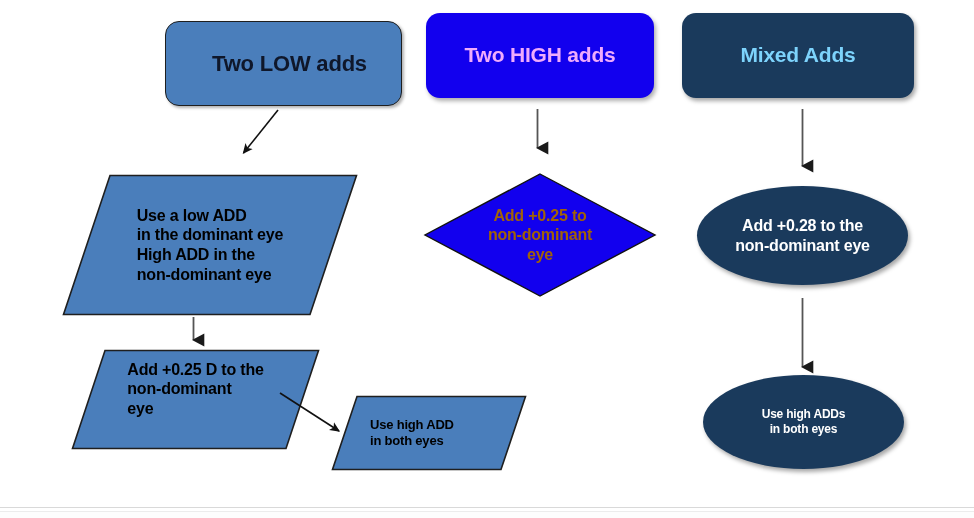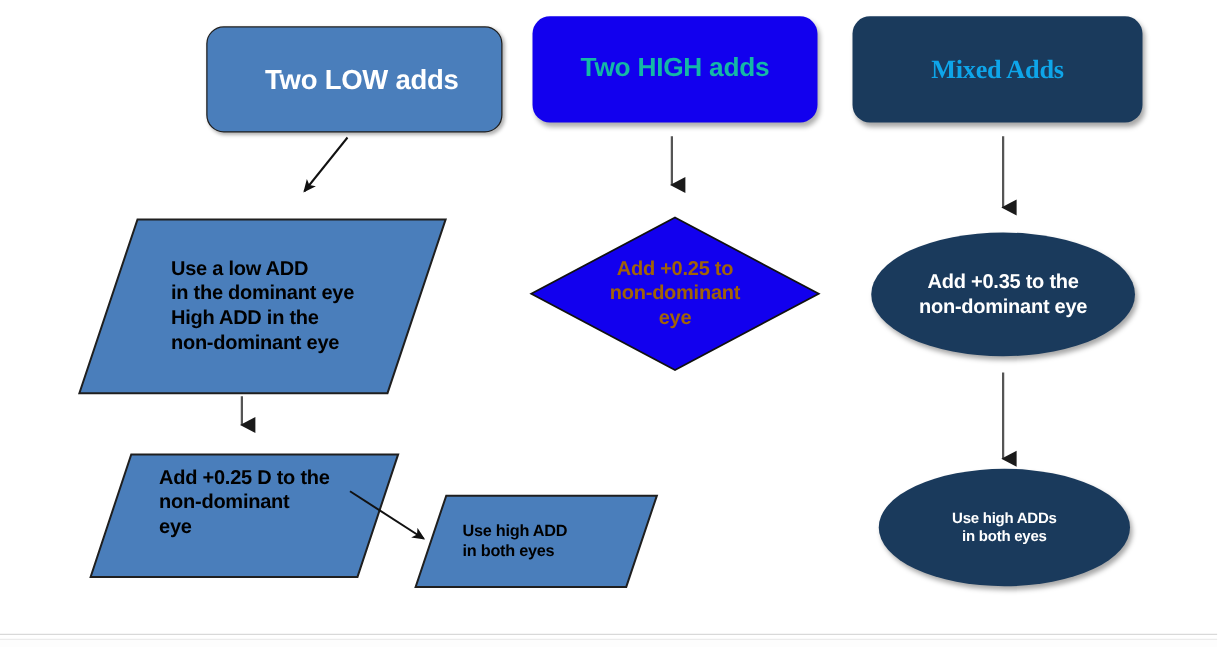--- a/index.html
+++ b/index.html
@@ -44,36 +44,35 @@
     align-items: center;
     justify-content: center;
     text-align: center;
     font-weight: bold;
     line-height: 1.15;
     letter-spacing: -0.2px;
   }
   .rbox.light {
     background: #4a7ebb;
     border: 1.5px solid #1f1f1f;
-    color: #ffffff;
+    color: #0f172a;
     box-shadow: 2px 2px 3px rgba(0,0,0,0.30);
     padding-left: 12px;
   }
   .rbox.bright {
     background: #1200ee;
     border: none;
-    color: #14b8a6;
+    color: #f0abfc;
     box-shadow: 2px 3px 4px rgba(0,0,0,0.32);
   }
   .rbox.navy {
     background: #1a3a5c;
     border: none;
-    color: #0ea5e9;
+    color: #7dd3fc;
     box-shadow: 2px 3px 4px rgba(0,0,0,0.35);
-    font-family: Liberation Serif, serif;
   }
 
   
   .para {
     position: absolute;
   }
   .para svg {
     position: absolute;
     left: 0;
     top: 0;
@@ -182,21 +181,21 @@
     <svg width="16" height="34" viewBox="0 0 16 34">
       <defs>
         <marker id="ah-gray1" markerWidth="8" markerHeight="8" refX="3.9" refY="6.6" orient="auto" markerUnits="strokeWidth">
           <path d="M0.3,0.6 L7.5,0.6 L3.9,7.4 Z" fill="#1a1a1a"></path>
         </marker>
       </defs>
       <line x1="7.5" y1="1" x2="7.5" y2="24" stroke="#555555" stroke-width="1.8" marker-end="url(#ah-gray1)"></line>
     </svg>
   </div>
 
-  <div class="para" style="left:71px; top:349px; width:249px; height:80px;margin-top:13px;">
+  <div class="para" style="left:71px; top:349px; width:249px; height:80px;">
     <svg width="249" height="101" viewBox="0 0 249 101">
       <polygon points="34,1.5 247.5,1.5 215,99.5 1.5,99.5" fill="#4a7ebb" stroke="#1f1f1f" stroke-width="1.6"></polygon>
     </svg>
     <div class="ptext" style="font-size:16px;">Add +0.25 D to the
 non-dominant
 eye</div>
   </div>
 
   <div class="arrow" style="left:276px; top:388px; width:78px; height:54px;">
     <svg width="78" height="54" viewBox="0 0 78 54">
@@ -242,21 +241,21 @@
       <defs>
         <marker id="ah-gray3" markerWidth="8" markerHeight="8" refX="3.9" refY="6.6" orient="auto" markerUnits="strokeWidth">
           <path d="M0.3,0.6 L7.5,0.6 L3.9,7.4 Z" fill="#1a1a1a"></path>
         </marker>
       </defs>
       <line x1="7.5" y1="1" x2="7.5" y2="58" stroke="#555555" stroke-width="1.8" marker-end="url(#ah-gray3)"></line>
     </svg>
   </div>
 
   <div class="ellipse" style="left:697px; top:186px; width:211px; height:99px; font-size:16px;">
-    <span>Add +0.35 to the
+    <span>Add +0.28 to the
 non-dominant eye</span>
   </div>
 
   <div class="arrow" style="left:795px; top:297px; width:16px; height:80px;">
     <svg width="16" height="80" viewBox="0 0 16 80">
       <defs>
         <marker id="ah-gray4" markerWidth="8" markerHeight="8" refX="3.9" refY="6.6" orient="auto" markerUnits="strokeWidth">
           <path d="M0.3,0.6 L7.5,0.6 L3.9,7.4 Z" fill="#1a1a1a"></path>
         </marker>
       </defs>

